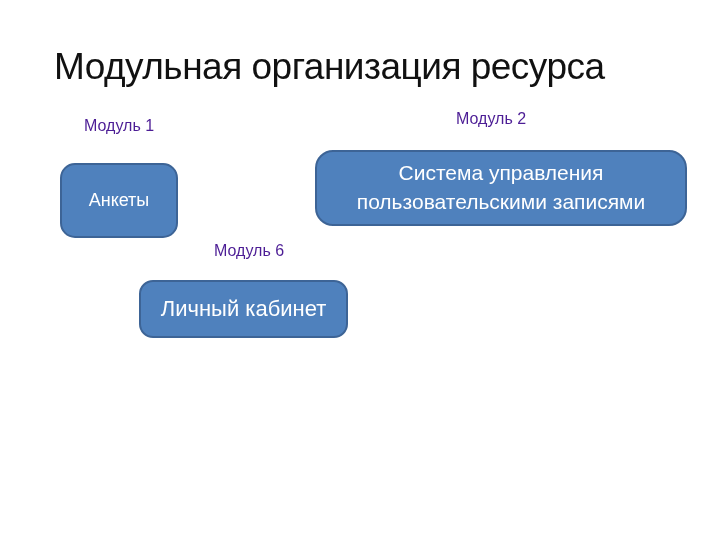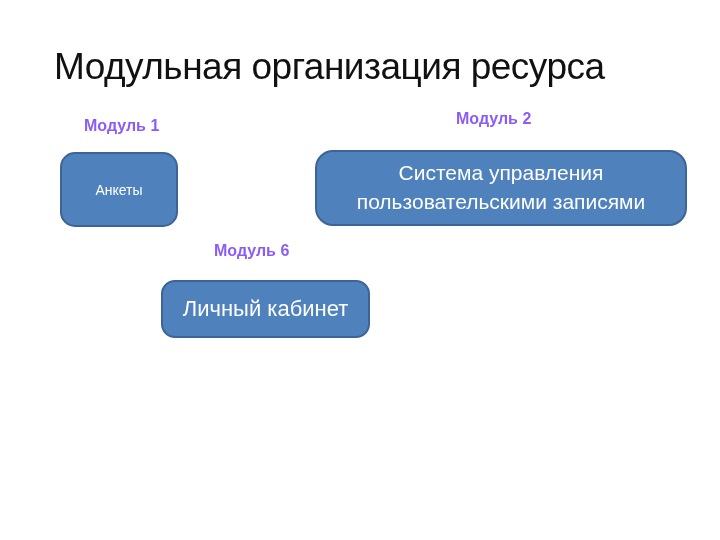--- a/index.html
+++ b/index.html
@@ -22,54 +22,54 @@
     margin: 0;
     font-size: 37px;
     font-weight: 400;
     letter-spacing: -0.5px;
     color: var(--title-text, #111111);
     white-space: nowrap;
   }
   .module-label {
     position: absolute;
     font-size: 16px;
-    font-weight: 700;
-    color: #8b5cf6;
+    font-weight: 400;
+    color: #4c1d95;
     white-space: nowrap;
   }
   .label1 { left: 84px;  top: 117px; }
   .label2 { left: 428px; top: 110px; margin-left: 28px; }
   .label3 { left: 214px; top: 242px; }
   .shape {
     position: absolute;
     box-sizing: border-box;
     background: var(--box-fill, #4f81bd);
     border: 2px solid var(--box-border, #3d6496);
     display: flex;
     align-items: center;
     justify-content: center;
     text-align: center;
     color: var(--box-text, #ffffff);
   }
   .box1 {
-    left: 60px;  top: 152px;
+    left: 60px;  top: 163px;
     width: 118px; height: 75px;
     border-radius: 15px;
-    font-size: 14px;
+    font-size: 18px;
   }
   .box2 {
     left: 315px; top: 150px;
     width: 372px; height: 76px;
     border-radius: 18px;
     font-size: 21px;
     line-height: 1.38;
     padding: 8px 14px;
   }
   .box3 {
-    left: 161px; top: 280px;
+    left: 139px; top: 280px;
     width: 209px; height: 58px;
     border-radius: 14px;
     font-size: 22px;
   }
   .shape-text {
     display: block;
   }
 </style>
 </head>
 <body>

